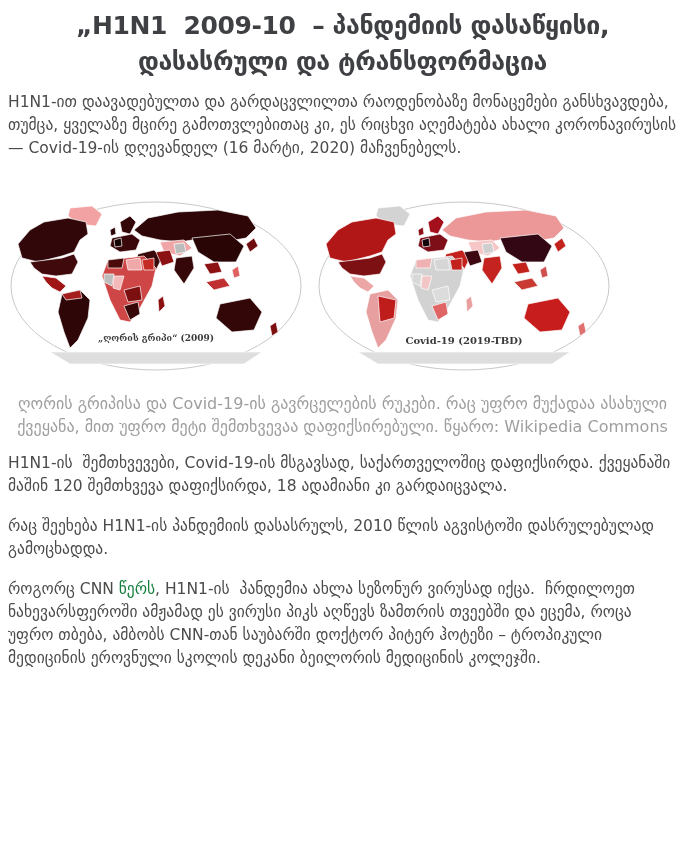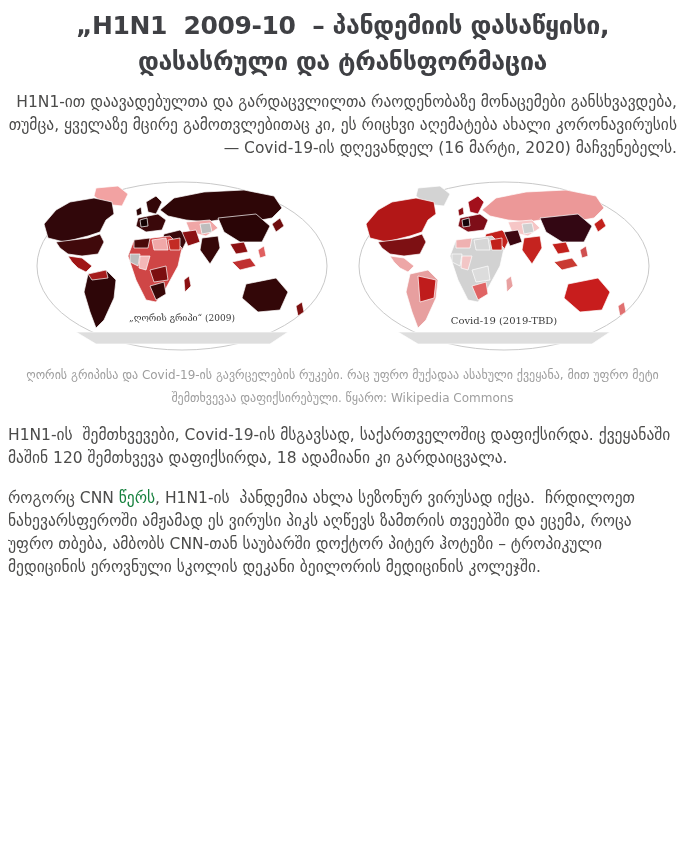--- a/index.html
+++ b/index.html
@@ -27,43 +27,43 @@
     text-align: center;
   }
   p.body-text {
     font-size: 15.5px;
     line-height: 23px;
     color: #4b4b4a;
     margin: 0 0 17px 0;
     white-space: pre-wrap;
   }
   p.gap-after {
-    margin-bottom: 20px;
-    text-align: right;
+    margin-bottom: 40px;
   }
   p.pre-figure {
     margin-bottom: 18px;
   }
   figure.maps-figure {
     margin: 0 0 14px 0;
     padding: 0;
   }
   .maps-row {
     display: flex;
-    justify-content: center;
+    justify-content: flex-start;
     align-items: center;
-    gap: 26px;
+    gap: 12px;
     margin: 2px 0 10px 0;
+    font-weight: bold;
   }
   figcaption.figure-caption {
-    font-size: 12px;
+    font-size: 16px;
     line-height: 23px;
     color: #9e9e9e;
     text-align: center;
-    margin: 12px 0 0 0;
+    margin: 20px 0 0 0;
     white-space: pre-wrap;
   }
   a.green-link {
     color: #15803d;
     text-decoration: none;
     cursor: pointer;
   }
   svg.map { display: block; }
 </style>
 </head>
@@ -160,16 +160,17 @@
         </g>
         <text x="148" y="144" text-anchor="middle" font-size="10" fill="#3a3a3a" font-family="DejaVu Serif, serif">Covid-19 (2019-TBD)</text>
       </svg>
 
     </div>
     <figcaption class="figure-caption">ღორის გრიპისა და Covid-19-ის გავრცელების რუკები. რაც უფრო მუქადაა ასახული ქვეყანა, მით უფრო მეტი შემთხვევაა დაფიქსირებული. წყარო: Wikipedia Commons</figcaption>
   </figure>
 
   <p class="body-text">H1N1-ის  შემთხვევები, Covid-19-ის მსგავსად, საქართველოშიც დაფიქსირდა. ქვეყანაში მაშინ 120 შემთხვევა დაფიქსირდა, 18 ადამიანი კი გარდაიცვალა.</p>
 
+  <p class="body-text">რაც შეეხება H1N1-ის პანდემიის დასასრულს, 2010 წლის აგვისტოში დასრულებულად გამოცხადდა.</p>
 
   <p class="body-text"><span>როგორც CNN </span><a class="green-link">წერს</a><span>, H1N1-ის  პანდემია ახლა სეზონურ ვირუსად იქცა.  ჩრდილოეთ ნახევარსფეროში ამჟამად ეს ვირუსი პიკს აღწევს ზამთრის თვეებში და ეცემა, როცა უფრო თბება, ამბობს CNN-თან საუბარში დოქტორ პიტერ ჰოტეზი – ტროპიკული მედიცინის ეროვნული სკოლის დეკანი ბეილორის მედიცინის კოლეჯში.</span></p>
 
 </main>
 
 </body></html>

